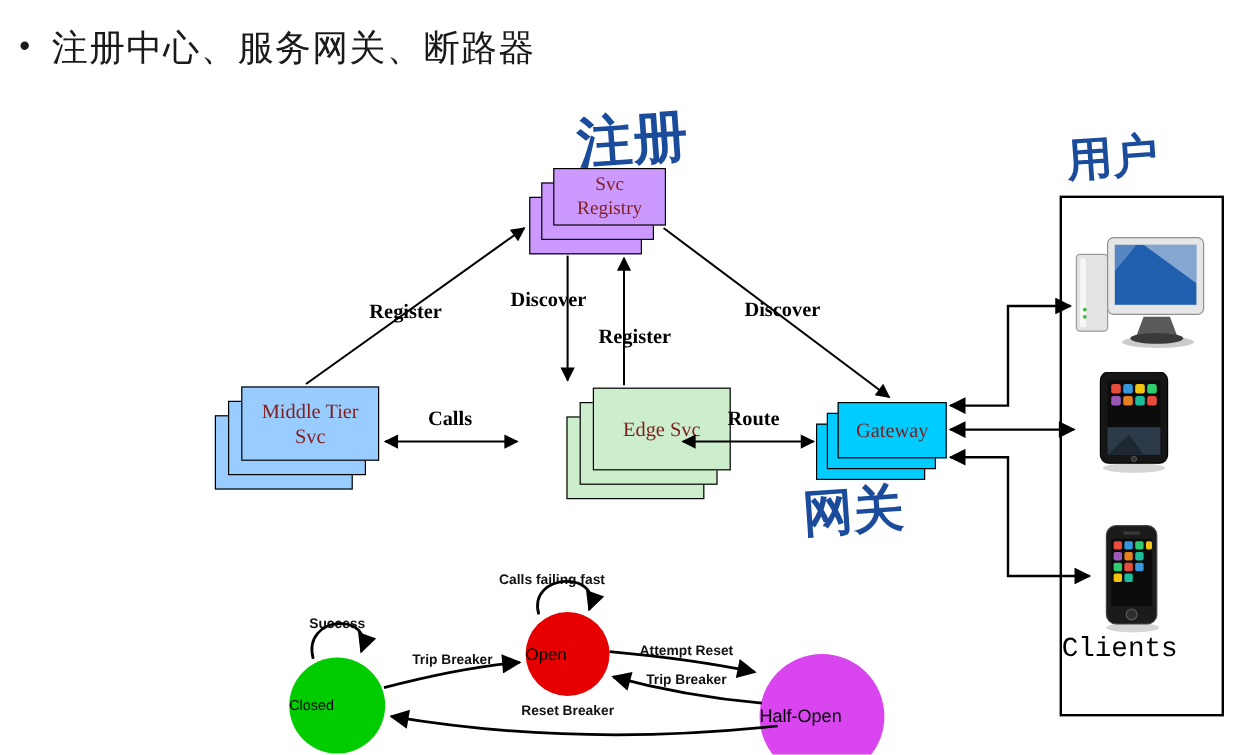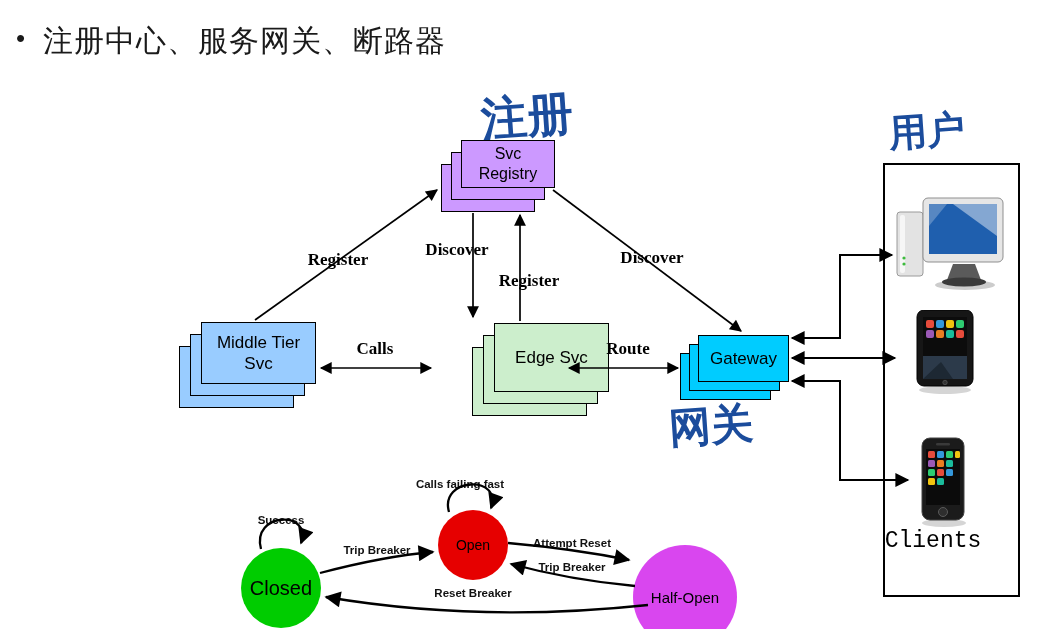--- a/index.html
+++ b/index.html
@@ -6,43 +6,43 @@
   .canvas{position:relative;width:1048px;height:629px;background:#fff;overflow:hidden;
           font-family:"Liberation Sans",sans-serif;}
   
   .title-row{position:absolute;left:16px;top:24px;display:flex;align-items:flex-start;}
   .bullet{font-size:26px;color:#1a1a1a;margin-right:18px;line-height:1.15;}
   .title-text{font-size:30px;color:#1a1a1a;letter-spacing:1px;line-height:1.1;}
   
   .stack{position:absolute;}
   .stack .layer,.stack .front{position:absolute;border:1.6px solid #000;box-sizing:border-box;}
   .stack .front{display:flex;align-items:center;justify-content:center;text-align:center;
-                font-family:Liberation Sans, sans-serif;color:#000000;white-space:pre-line;line-height:1.25;}
+                font-family:Liberation Serif, serif;color:#7f1d1d;white-space:pre-line;line-height:1.25;}
   .registry .layer,.registry .front{width:94px;height:48px;background:#CC99FF;}
   .middle .layer,.middle .front{width:115px;height:62px;background:#99CCFF;}
   .edge .layer,.edge .front{width:115px;height:69px;background:#CCEECC;margin-left:43px;}
   .gw .layer,.gw .front{width:91px;height:47px;background:#00CCFF;}
   .registry .front{font-size:16px;}
   .middle .front,.edge .front,.gw .front{font-size:17px;}
   
   .elabel{position:absolute;font-family:"Liberation Serif",serif;font-weight:bold;font-size:17px;
           color:#000;transform:translateX(-50%);white-space:nowrap;}
   
   .hand{position:absolute;color:#1B4C9C;font-weight:bold;transform:translateX(-50%) rotate(-4deg);
         white-space:nowrap;font-family:"DejaVu Sans",sans-serif;}
   
   .clients-box{position:absolute;left:883px;top:163px;width:137px;height:434px;
                border:2px solid #000;box-sizing:border-box;background:#fff;}
   .clients-label{position:absolute;left:933px;top:528px;transform:translateX(-50%);
                  font-family:Liberation Mono, monospace;font-size:23px;color:#000;}
   .device{position:absolute;}
   
-  .state{position:absolute;border-radius:50%;display:flex;align-items:center;justify-content:center;
+  .state{position:absolute;border-radius:50%;display:flex;align-items:center;justify-content:flex-start;
          color:#000;font-family:"Liberation Sans",sans-serif;}
-  .state.closed{left:241px;top:548px;width:80px;height:80px;background:#00CC00;font-size:20px;}
+  .state.closed{left:241px;top:548px;width:80px;height:80px;background:#00CC00;font-size:12px;}
   .state.open{left:438px;top:510px;width:70px;height:70px;background:#E60000;font-size:14px;}
   .state.half{left:633px;top:545px;width:104px;height:104px;background:#d946ef;font-size:15px;}
   .slabel{position:absolute;font-weight:bold;font-size:11.5px;color:#111;
           transform:translateX(-50%);white-space:nowrap;font-family:"Liberation Sans",sans-serif;}
   
   .overlay{position:absolute;left:0;top:0;pointer-events:none;}
 </style>
 </head>
 <body>
 

